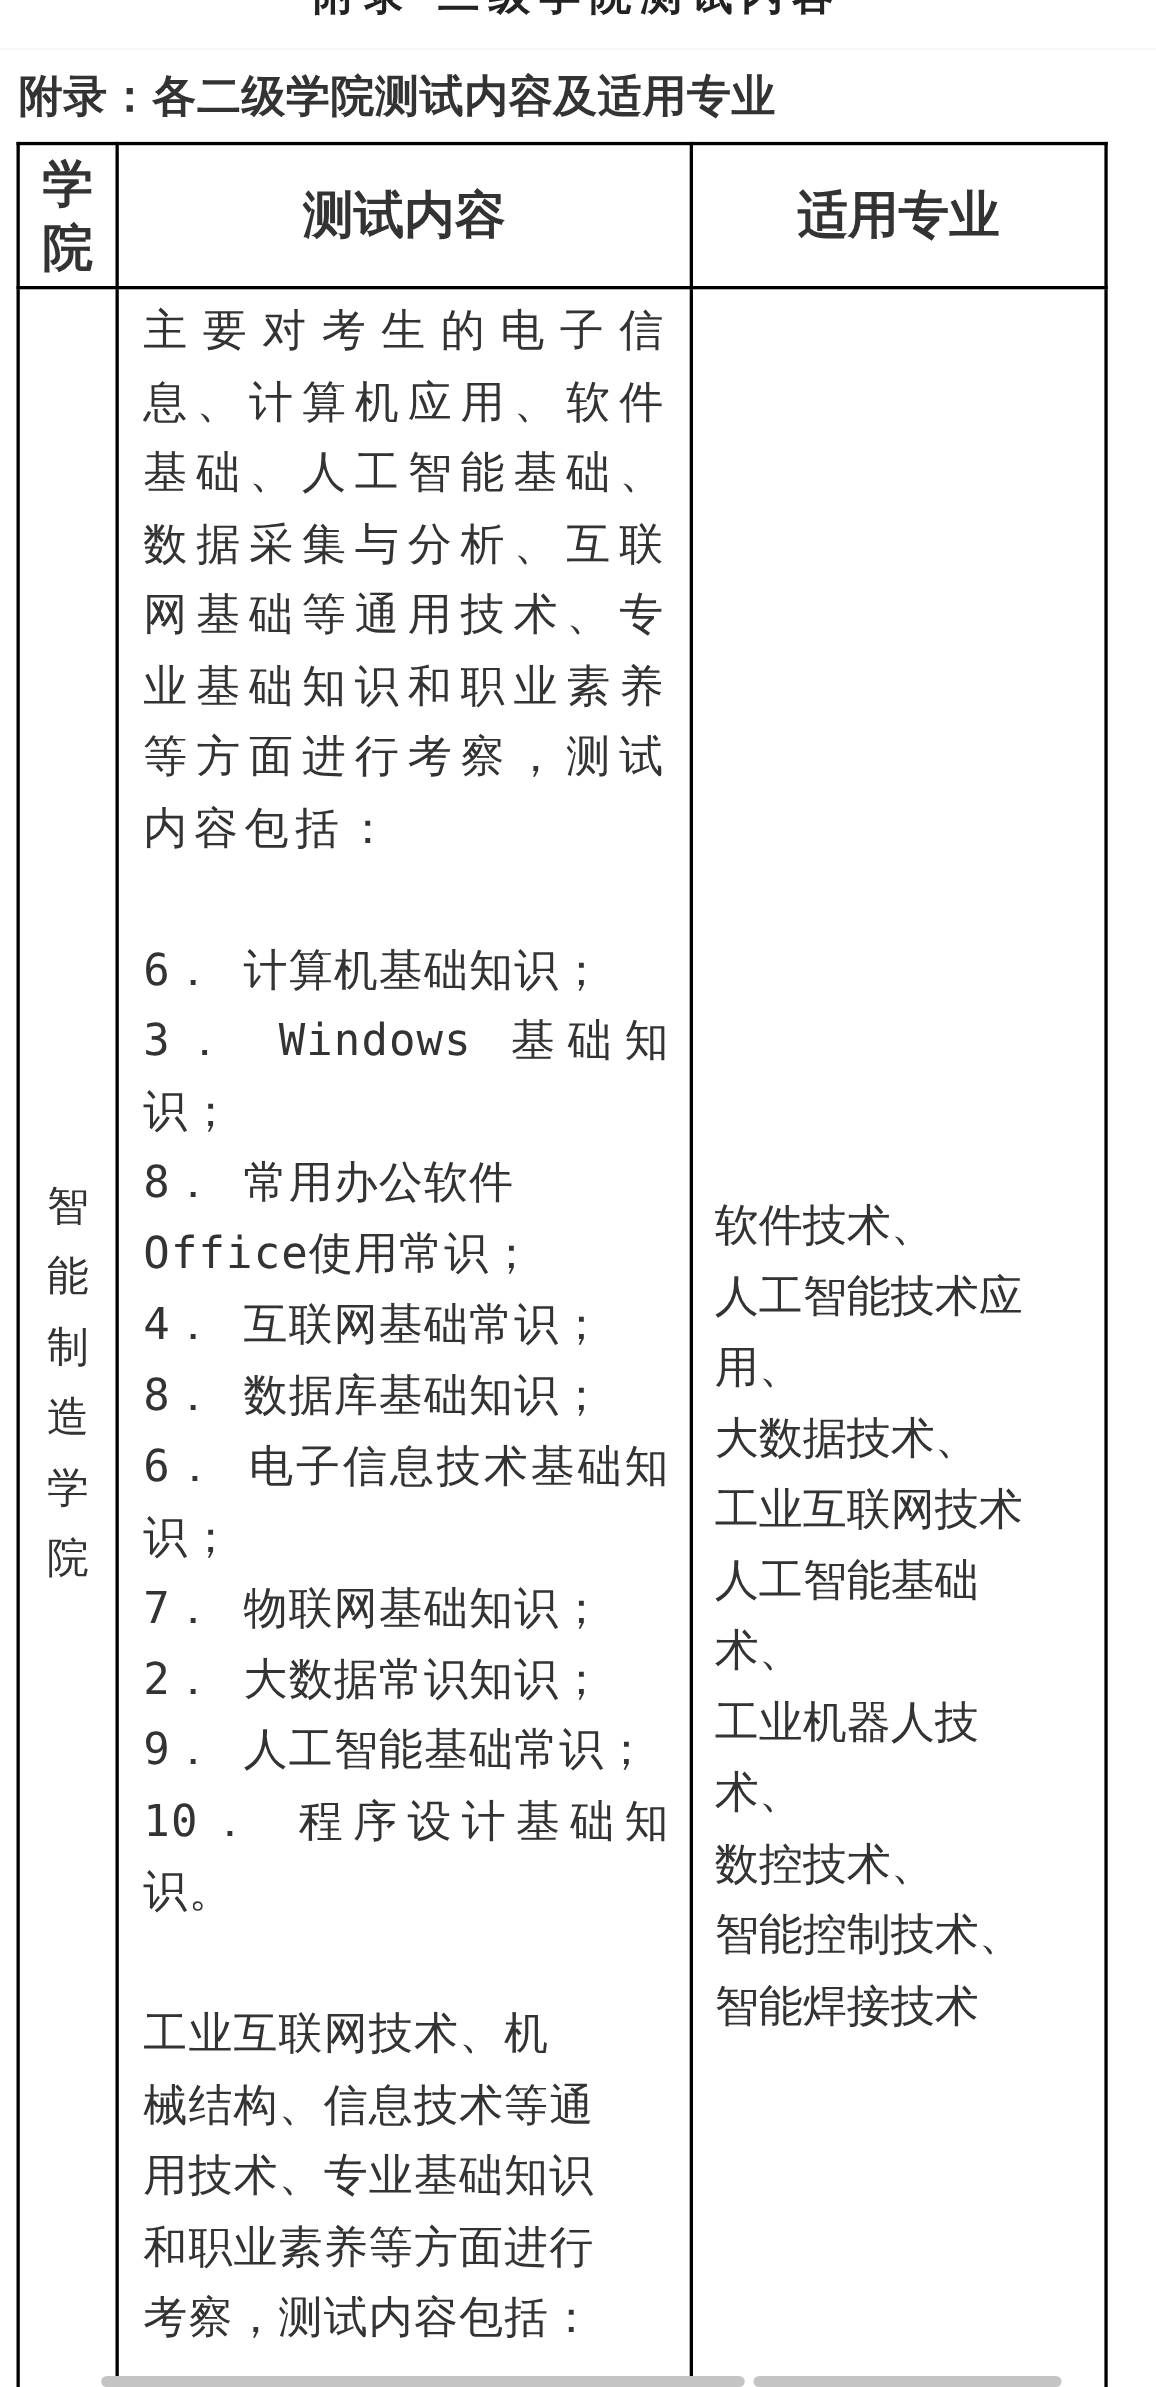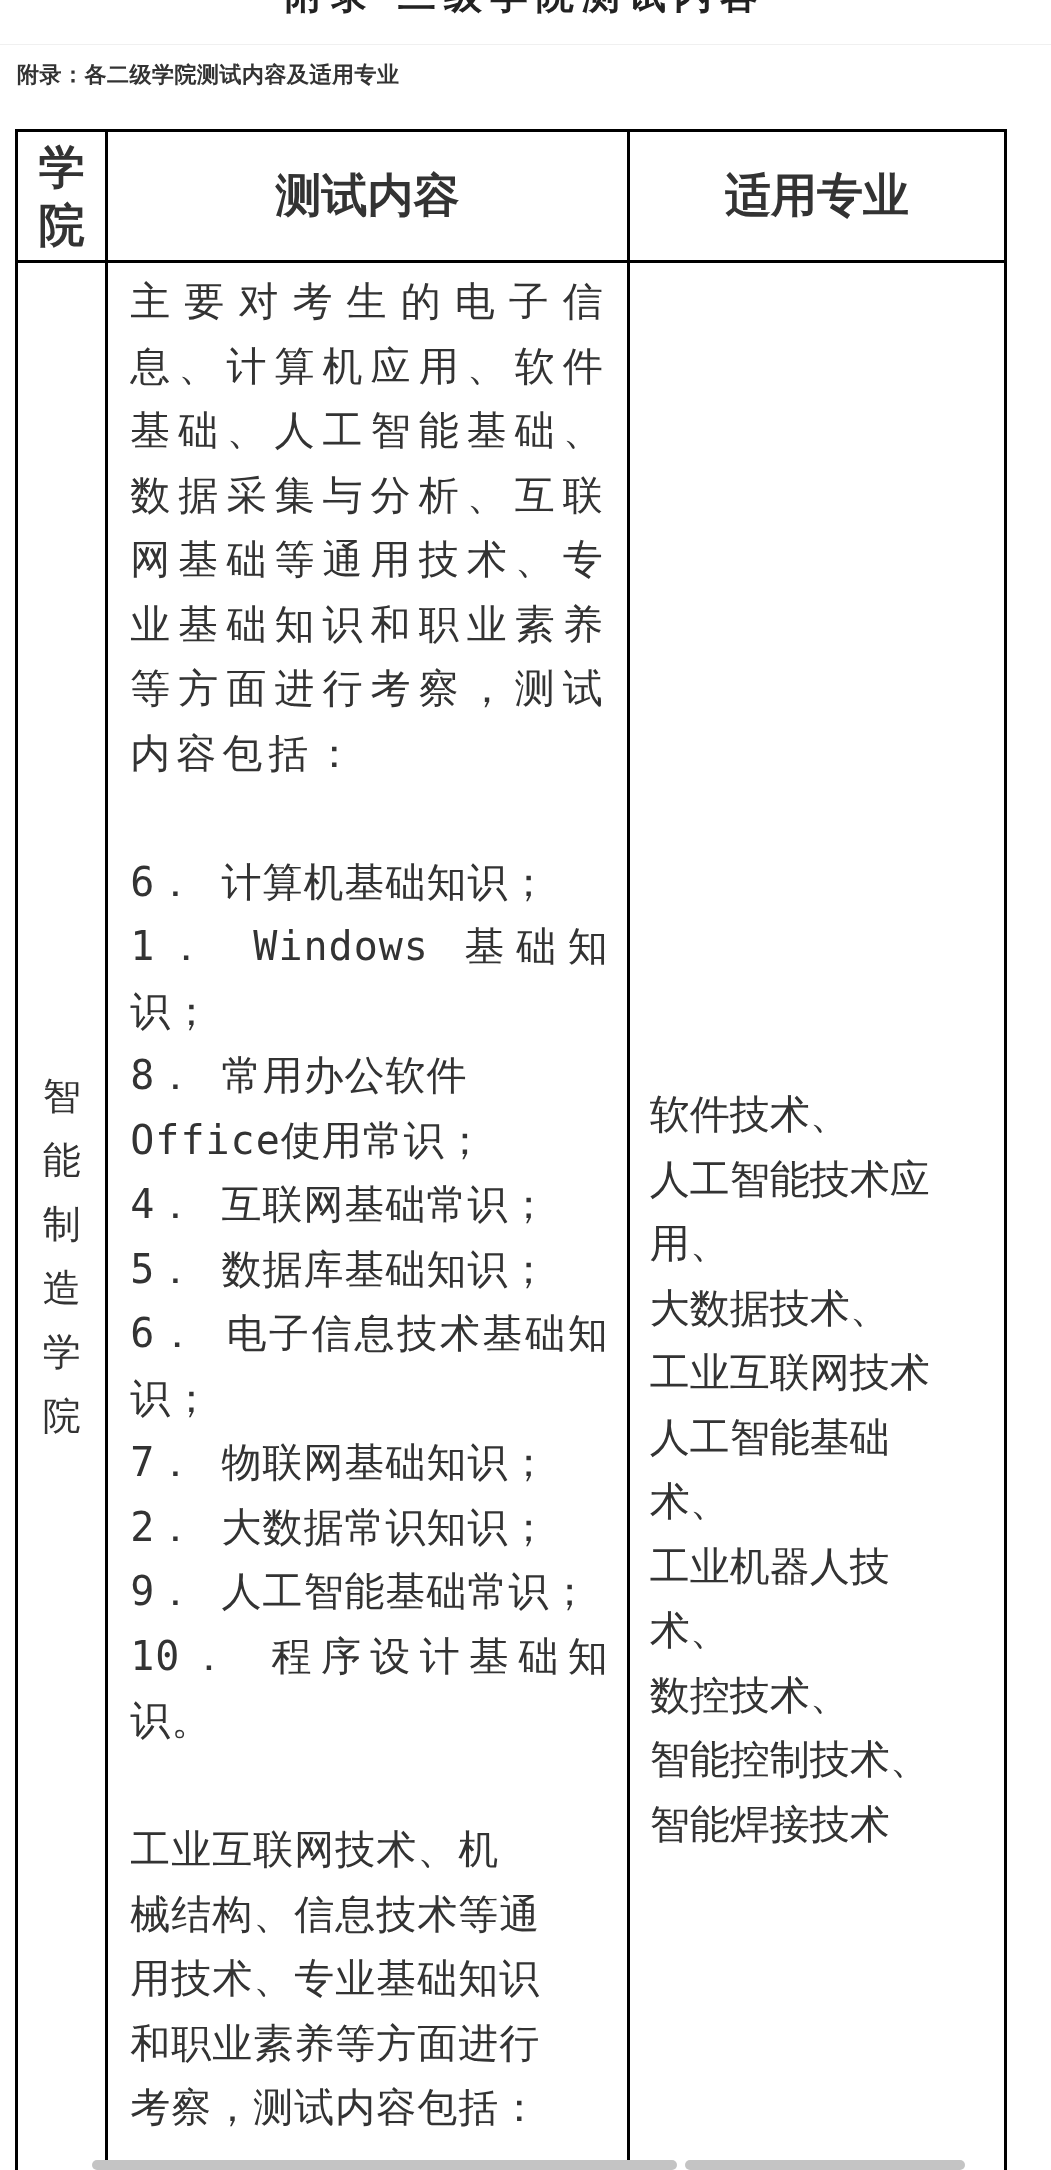--- a/index.html
+++ b/index.html
@@ -32,21 +32,21 @@
     font-size: 38px;
     font-weight: bold;
     color: #222;
     letter-spacing: 8px;
     white-space: nowrap;
   }
   .section-title {
     position: absolute;
     left: 17px;
     top: 60px;
-    font-size: 22px;
+    font-size: 40px;
     font-weight: bold;
     color: #333333;
     white-space: nowrap;
     letter-spacing: 0.5px;
   }
   .tbl {
     position: absolute;
     left: 15px;
     top: 129px;
     width: 992px;
@@ -154,24 +154,24 @@
           <span>制</span>
           <span>造</span>
           <span>学</span>
           <span>院</span>
         </div>
       </td>
       <td class="content-cell">
         <div class="para-justify">主要对考生的电子信息、计算机应用、软件基础、人工智能基础、数据采集与分析、互联网基础等通用技术、专业基础知识和职业素养等方面进行考察，测试内容包括：</div>
         <div class="blank"></div>
         <div class="list-item">6． 计算机基础知识；</div>
-        <div class="list-item para-justify">1． Windows 基础知识；</div>
+        <div class="list-item para-justify">3． Windows 基础知识；</div>
         <div class="list-item">8． 常用办公软件Office使用常识；</div>
         <div class="list-item">4． 互联网基础常识；</div>
-        <div class="list-item">5． 数据库基础知识；</div>
+        <div class="list-item">8． 数据库基础知识；</div>
         <div class="list-item para-justify">6． 电子信息技术基础知识；</div>
         <div class="list-item">7． 物联网基础知识；</div>
         <div class="list-item">2． 大数据常识知识；</div>
         <div class="list-item para-justify">9． 人工智能基础常识；</div>
         <div class="list-item para-justify">10． 程序设计基础知识。</div>
         <div class="blank"></div>
         <div class="para2">
           <div>工业互联网技术、机</div>
           <div>械结构、信息技术等通</div>
           <div>用技术、专业基础知识</div>

